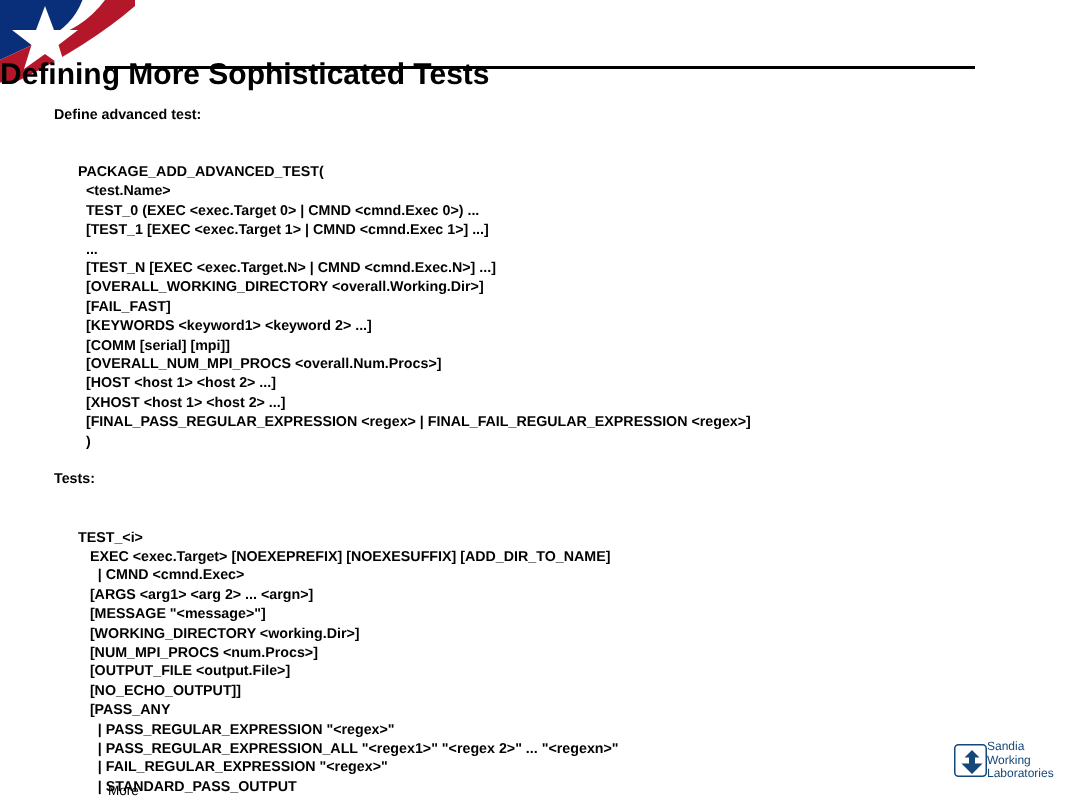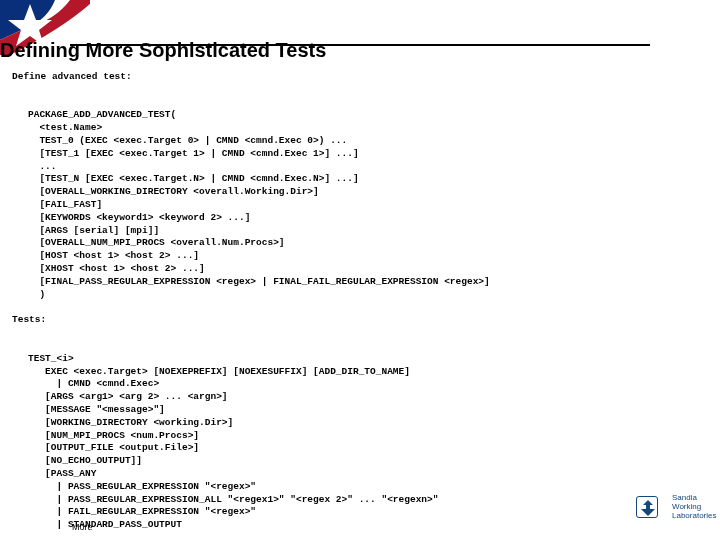--- a/index.html
+++ b/index.html
@@ -34,23 +34,23 @@
     position: absolute;
     top: 44px;
     left: 70px;
     width: 580px;
     height: 2px;
     background: #000;
   }
   .content {
     position: absolute;
     top: 58px;
-    left: 12px;
+    left: 36px;
     right: 30px;
-    font-family: Liberation Mono, monospace;
+    font-family: Liberation Sans, sans-serif;
     font-size: 9.5px;
     line-height: 1.35;
     color: #000;
     white-space: pre;
   }
   .bold {
     font-weight: bold;
     color: #000;
   }
   .block {
@@ -72,21 +72,21 @@
     left: 0;
     top: 6px;
     width: 22px;
     height: 22px;
     border: 1.5px solid #14477a;
     border-radius: 3px;
     box-sizing: border-box;
   }
   .footer-logo .txt {
     position: absolute;
-    left: 36px;
+    left: 22px;
     top: 4px;
     font-size: 8px;
     line-height: 1.1;
     color: #14477a;
   }
   .page-label {
     position: absolute;
     left: 72px;
     bottom: 8px;
     font-family: Arial, sans-serif;
@@ -112,21 +112,21 @@
 <div class="block bold">
 <span>PACKAGE_ADD_ADVANCED_TEST(</span>
 <span>  &lt;test.Name&gt;</span>
 <span>  TEST_0 (EXEC &lt;exec.Target 0&gt; | CMND &lt;cmnd.Exec 0&gt;) ...</span>
 <span>  [TEST_1 [EXEC &lt;exec.Target 1&gt; | CMND &lt;cmnd.Exec 1&gt;] ...]</span>
 <span>  ...</span>
 <span>  [TEST_N [EXEC &lt;exec.Target.N&gt; | CMND &lt;cmnd.Exec.N&gt;] ...]</span>
 <span>  [OVERALL_WORKING_DIRECTORY &lt;overall.Working.Dir&gt;]</span>
 <span>  [FAIL_FAST]</span>
 <span>  [KEYWORDS &lt;keyword1&gt; &lt;keyword 2&gt; ...]</span>
-<span>  [ARGS [serial] [mpi]]</span>
+<span>  [COMM [serial] [mpi]]</span>
 <span>  [OVERALL_NUM_MPI_PROCS &lt;overall.Num.Procs&gt;]</span>
 <span>  [HOST &lt;host 1&gt; &lt;host 2&gt; ...]</span>
 <span>  [XHOST &lt;host 1&gt; &lt;host 2&gt; ...]</span>
 <span>  [FINAL_PASS_REGULAR_EXPRESSION &lt;regex&gt; | FINAL_FAIL_REGULAR_EXPRESSION &lt;regex&gt;]</span>
 <span>  )</span>
 </div>
 <span class="bold">Tests:</span>
 
 <div class="block2 bold">
 <span>TEST_&lt;i&gt;</span>

